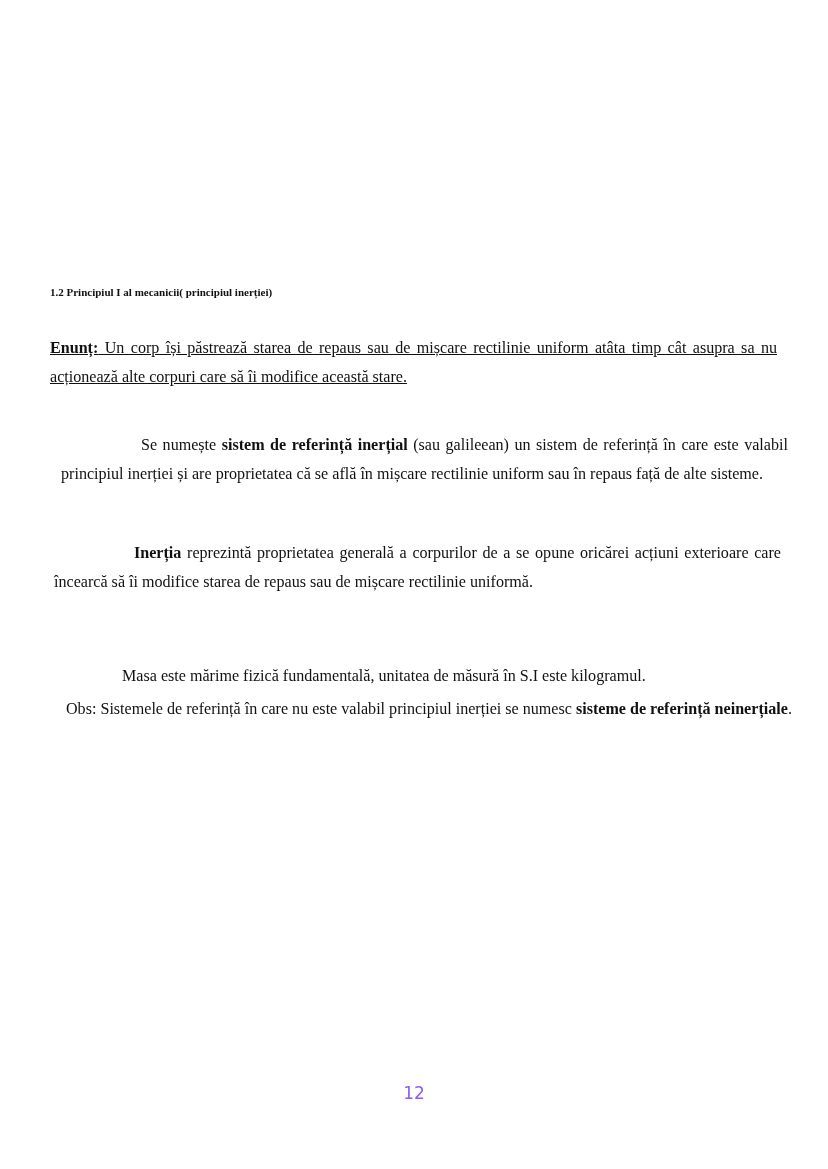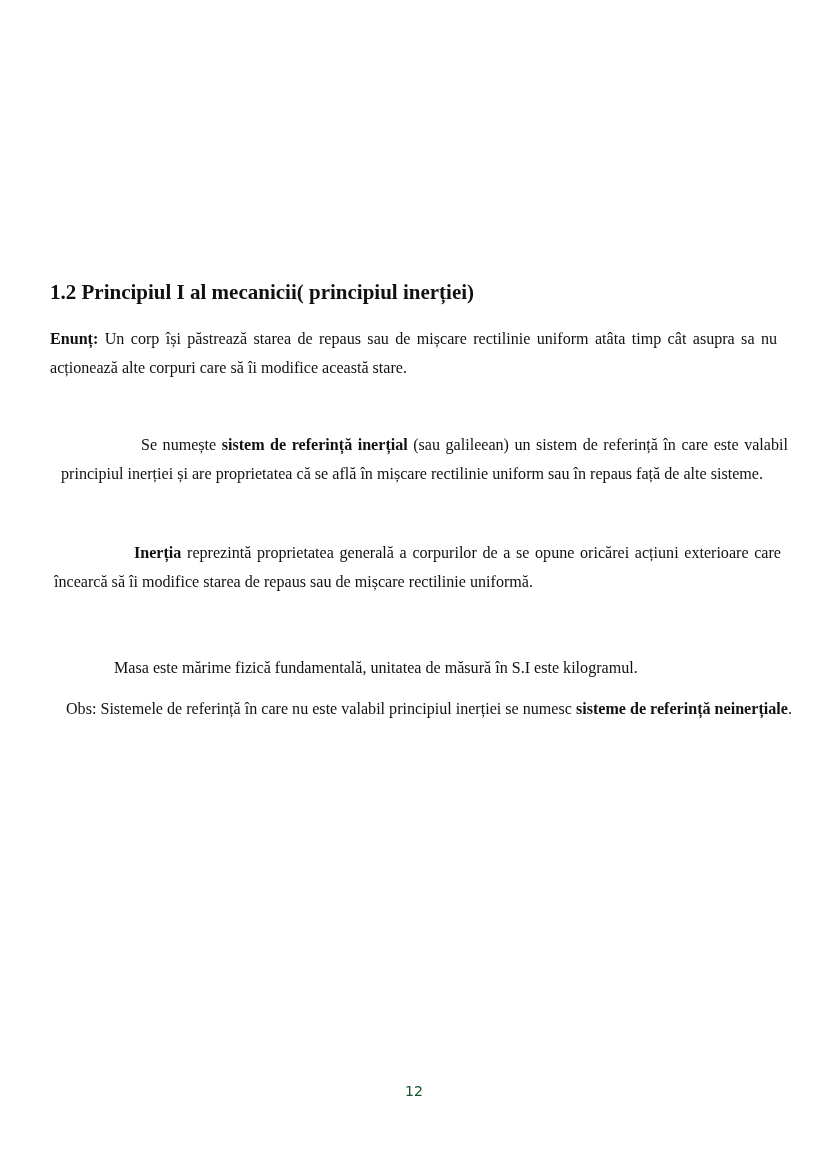--- a/index.html
+++ b/index.html
@@ -19,21 +19,21 @@
       position: absolute;
       left: 0; top: 0;
       width: 828px;
       height: 1169px;
       background: #ffffff;
     }
     .heading {
       position: absolute;
       left: 50px;
       top: 280px;
-      font-size: 21px;
+      font-size: 11px;
       font-weight: bold;
       line-height: 24px;
       white-space: nowrap;
     }
     .para {
       position: absolute;
       left: 50px;
       width: 727px;
       font-size: 16.1px;
       line-height: 28.8px;
@@ -44,37 +44,37 @@
     .indent2 { text-indent: 56px; }
     .indent3 { text-indent: 60px; }
     b { font-weight: bold; }
     .pagenum {
       position: absolute;
       left: 0;
       width: 828px;
       top: 1083px;
       text-align: center;
       font-family: "DejaVu Sans", "Liberation Sans", sans-serif;
-      font-size: 14px;
-      color: #14532d;
+      font-size: 17px;
+      color: #8b5cf6;
     }
   </style>
 </head>
 <body>
 
 <div class="page">
 
   <div class="heading">1.2 Principiul I al mecanicii( principiul inerției)</div>
 
-  <p class="para" style="top:325px; margin:0;"><b>Enunț:</b><span> Un corp își păstrează starea de repaus sau de mișcare rectilinie uniform atâta timp cât asupra sa nu acționează alte corpuri care să îi modifice această stare.</span></p>
+  <p class="para" style="top:334px; margin:0;text-decoration:underline;"><b>Enunț:</b><span> Un corp își păstrează starea de repaus sau de mișcare rectilinie uniform atâta timp cât asupra sa nu acționează alte corpuri care să îi modifice această stare.</span></p>
 
   <p class="para indent1" style="top:420px; margin:11px;"><span>Se numește </span><b>sistem de referință inerțial</b><span> (sau galileean) un sistem de referință în care este valabil principiul inerției și are proprietatea că se află în mișcare rectilinie uniform sau în repaus față de alte sisteme.</span></p>
 
   <p class="para indent1" style="top:535px; margin:4px;"><b>Inerția</b><span> reprezintă proprietatea generală a corpurilor de a se opune oricărei acțiuni exterioare care încearcă să îi modifice starea de repaus sau de mișcare rectilinie uniformă.</span></p>
 
 
-  <p class="para indent3" style="top:650px; margin:4px;">Masa este mărime fizică fundamentală, unitatea de măsură în S.I este kilogramul.</p>
+  <p class="para indent3" style="top:650px; margin:12px;">Masa este mărime fizică fundamentală, unitatea de măsură în S.I este kilogramul.</p>
 
   <p class="para" style="top:679px; margin:16px;"><span>Obs: Sistemele de referință în care nu este valabil principiul inerției se numesc </span><b>sisteme de referință neinerțiale</b><span>.</span></p>
 
   <div class="pagenum">12</div>
 
 </div>
 
 </body></html>

